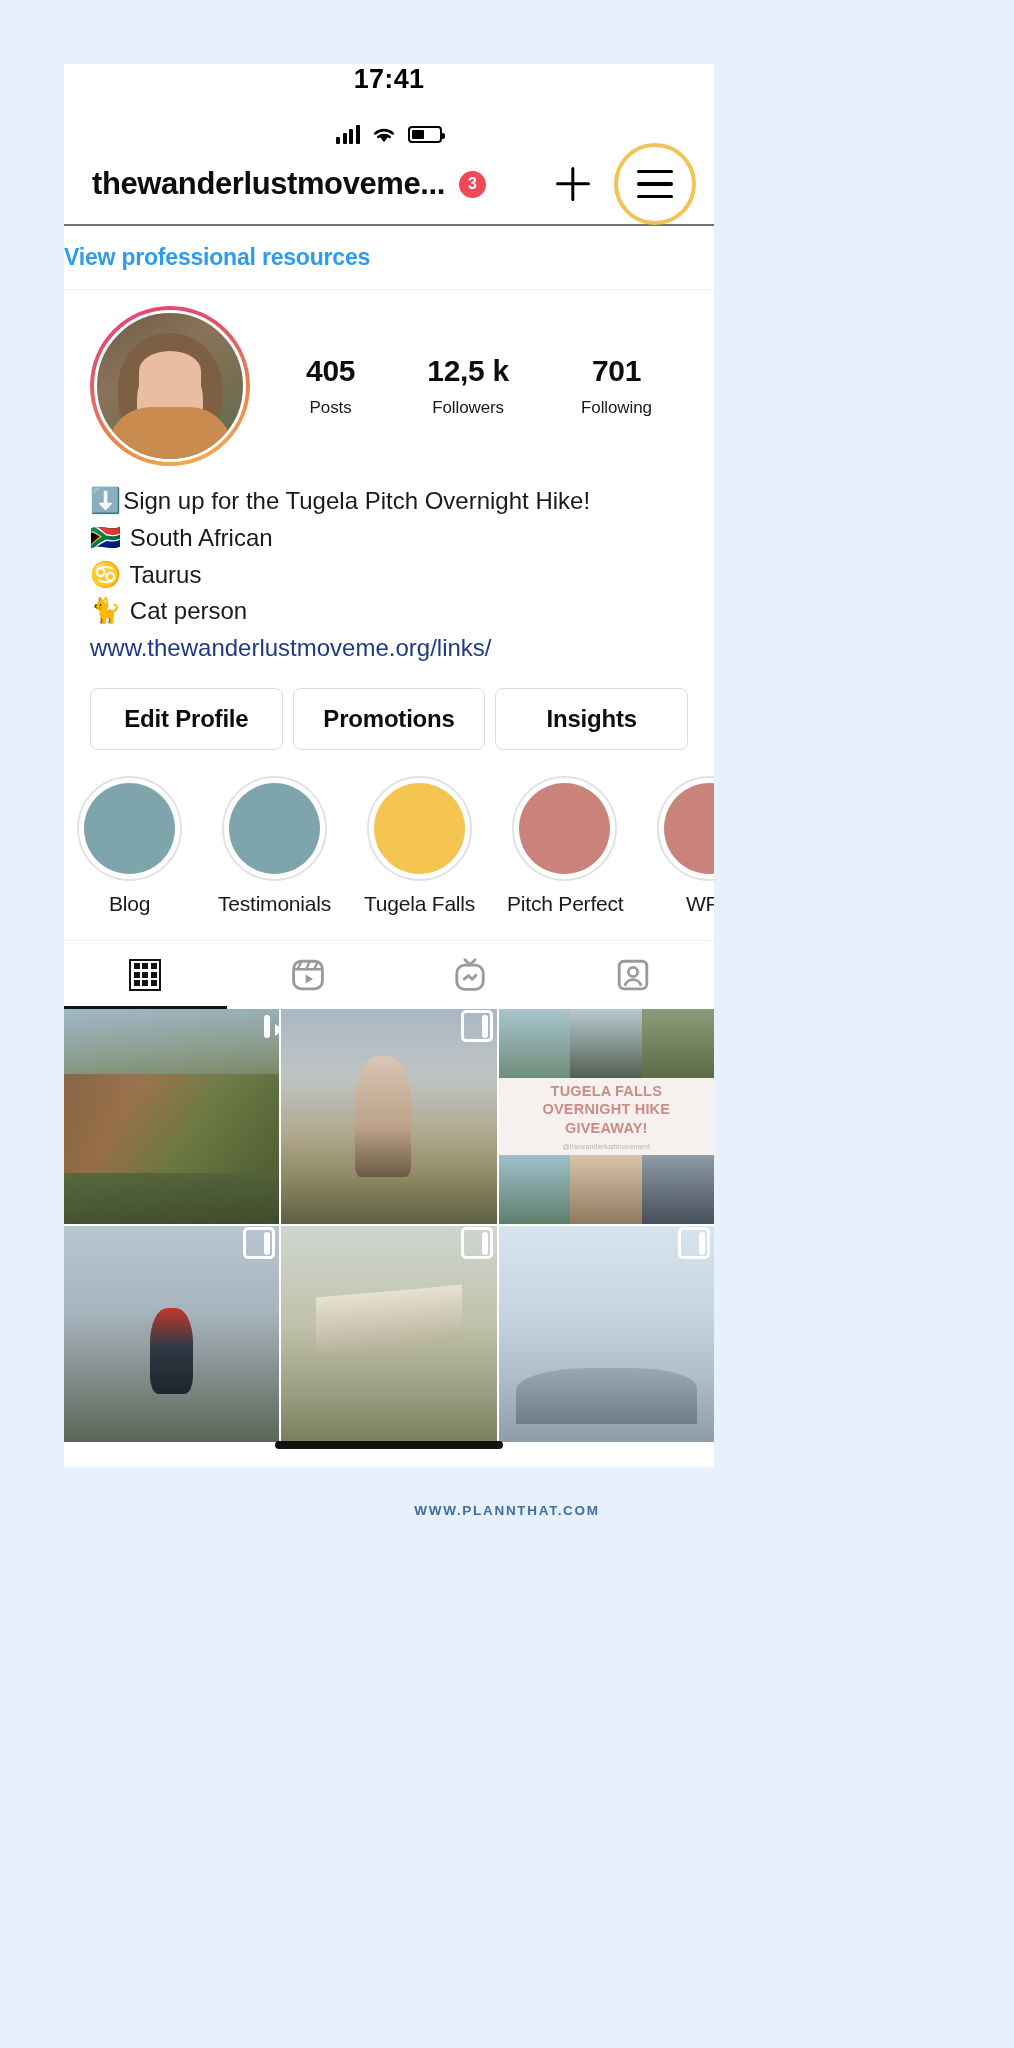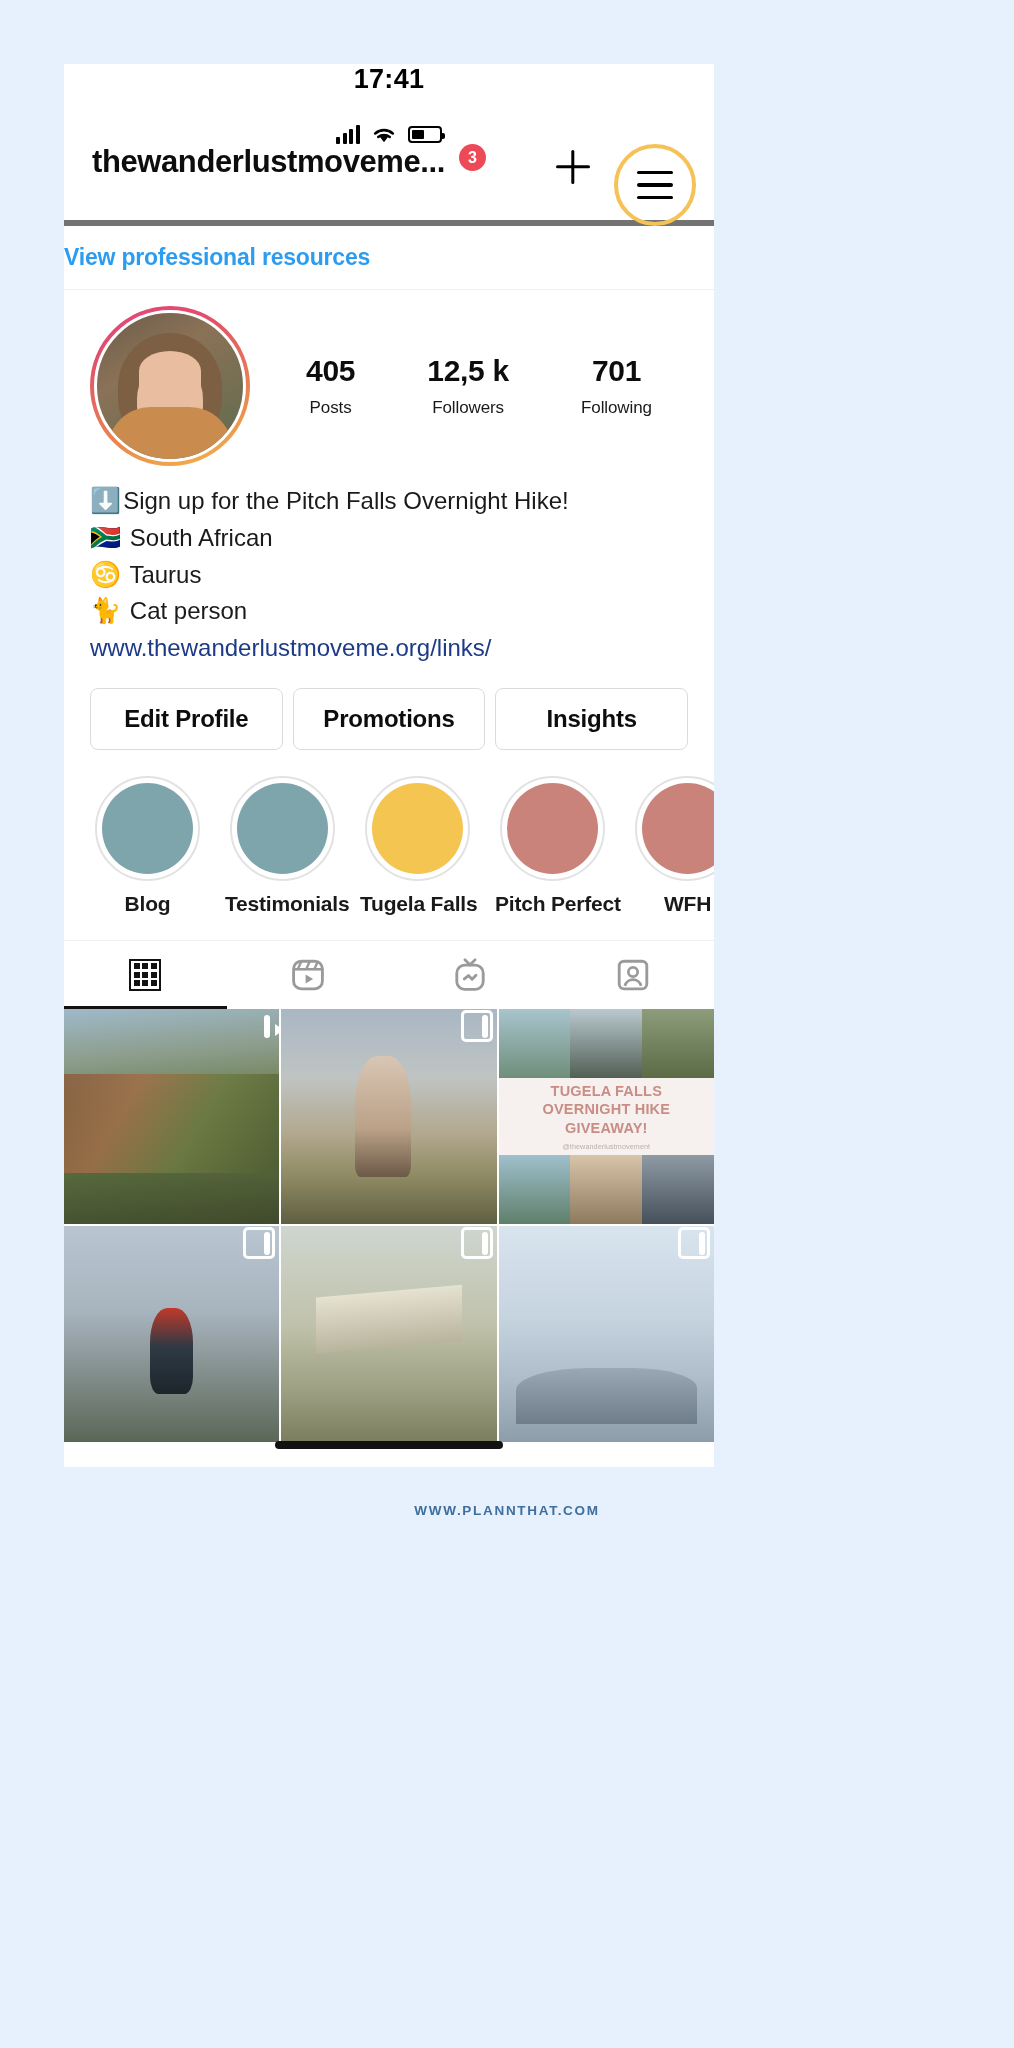--- a/index.html
+++ b/index.html
@@ -29,22 +29,22 @@
   .sig i:nth-child(1){height:7px} .sig i:nth-child(2){height:11px}
   .sig i:nth-child(3){height:15px} .sig i:nth-child(4){height:19px}
   .batt { width: 34px; height: 17px; border: 2px solid #000; border-radius: 4px;
           position: relative; display: flex; align-items: center; padding: 2px; }
   .batt::after { content:""; position:absolute; right:-5px; top:5px; width:3px; height:6px;
                  background:#000; border-radius:0 2px 2px 0; }
   .batt b { display:block; height:100%; width:48%; background:#000; border-radius:1px; }
 
   
   .header {
-    height: 82px; display: flex; align-items: flex-start;
-    padding: 0 26px 0 28px; border-bottom: 6px solid #737373;
+    height: 82px; display: flex; align-items: center;
+    padding: 0 26px 0 28px; border-bottom: 2px solid #737373;
   }
   .username { font-size: 31px; font-weight: bold; color: #0d0d0d; letter-spacing: -.4px; white-space: nowrap; }
   .badge {
     margin-left: 14px; width: 27px; height: 27px; border-radius: 50%;
     background: #ed4956; color: #fff; font-size: 16px; font-weight: bold;
     display: flex; align-items: center; justify-content: center; flex: 0 0 auto;
   }
   .hdr-spacer { flex: 1; }
   .plus-btn { width: 46px; height: 46px; position: relative; flex: 0 0 auto; margin-right: 18px; }
   .plus-btn::before, .plus-btn::after {
@@ -111,21 +111,21 @@
 
   
   .btn-row { display: flex; gap: 10px; padding: 22px 26px 0 26px; }
   .btn {
     flex: 1; height: 62px; border: 1.6px solid #dbdbdb; border-radius: 8px;
     display: flex; align-items: center; justify-content: center;
     font-size: 24px; font-weight: bold; color: #0d0d0d; background:#fff; letter-spacing:-.2px;
   }
 
   
-  .highlights { display: flex; gap: 20px; padding: 26px 0 0 26px; overflow: hidden; font-weight: bold; }
+  .highlights { display: flex; gap: 30px; padding: 26px 0 0 8px; overflow: hidden; }
   .hl { width: 115px; flex: 0 0 auto; text-align: center; }
   .hl-ring {
     width: 105px; height: 105px; border-radius: 50%; border: 2px solid #e2e2e2;
     padding: 5px; margin: 0 auto;
   }
   .hl-fill { width: 100%; height: 100%; border-radius: 50%; }
   .hl-label { font-size: 21px; color: #1a1a1a; margin-top: 11px; white-space: nowrap; letter-spacing:-.2px; }
 
   
   .tabs { display: flex; margin-top: 24px; border-top: 1px solid #efefef; }
@@ -254,21 +254,21 @@
         </div>
         <div class="stat">
           <div class="num">701</div>
           <div class="lbl">Following</div>
         </div>
       </div>
     </div>
 
     <div class="bio">
       <div class="bio-line">
-        <span class="em">⬇️</span><span>Sign up for the Pitch Falls Overnight Hike!</span>
+        <span class="em">⬇️</span><span>Sign up for the Tugela Pitch Overnight Hike!</span>
       </div>
       <div class="bio-line">
         <span class="em">🇿🇦</span> <span>South African</span>
       </div>
       <div class="bio-line">
         <span class="em">♋️</span> <span>Taurus</span>
       </div>
       <div class="bio-line">
         <span class="em">🐈</span> <span>Cat person</span>
       </div>

